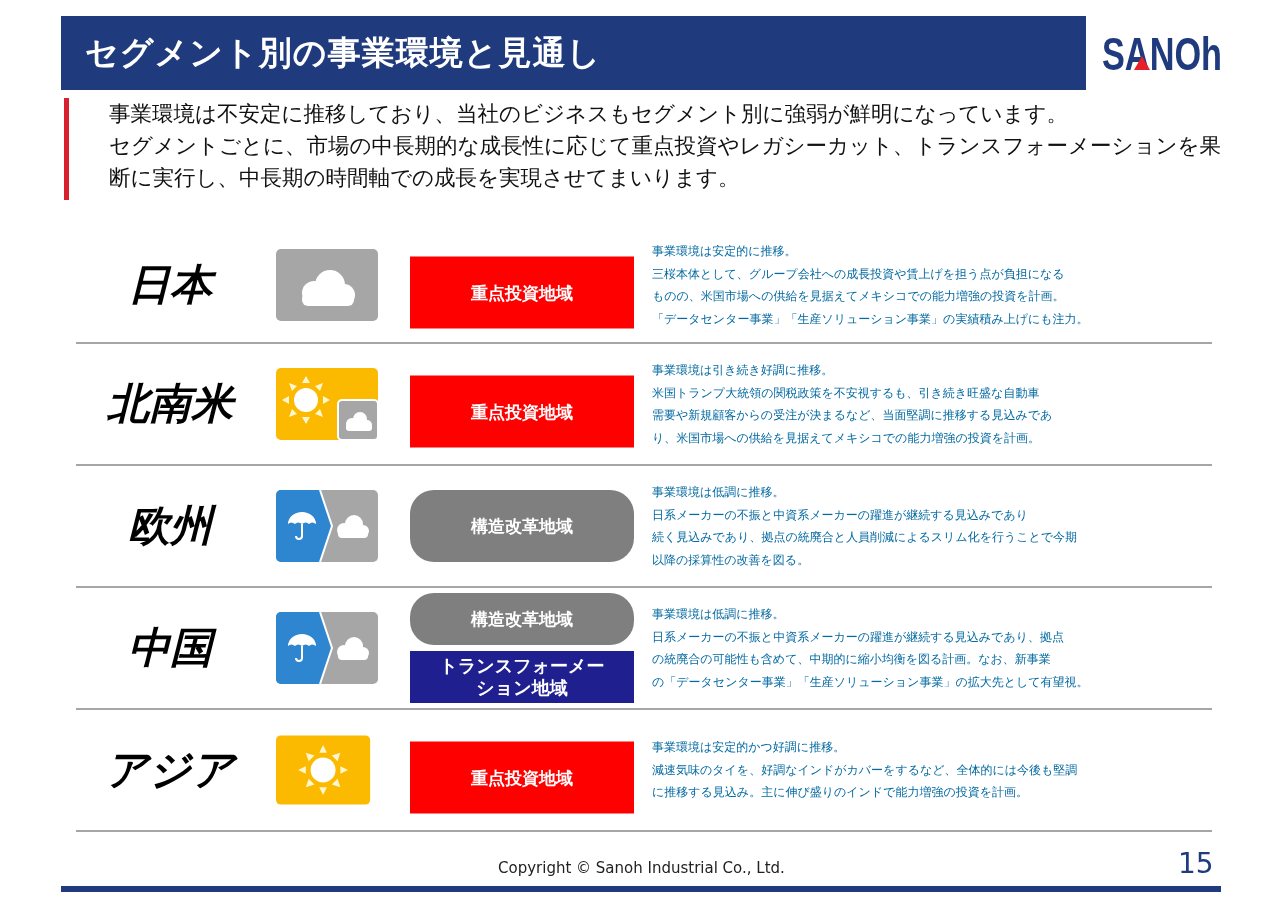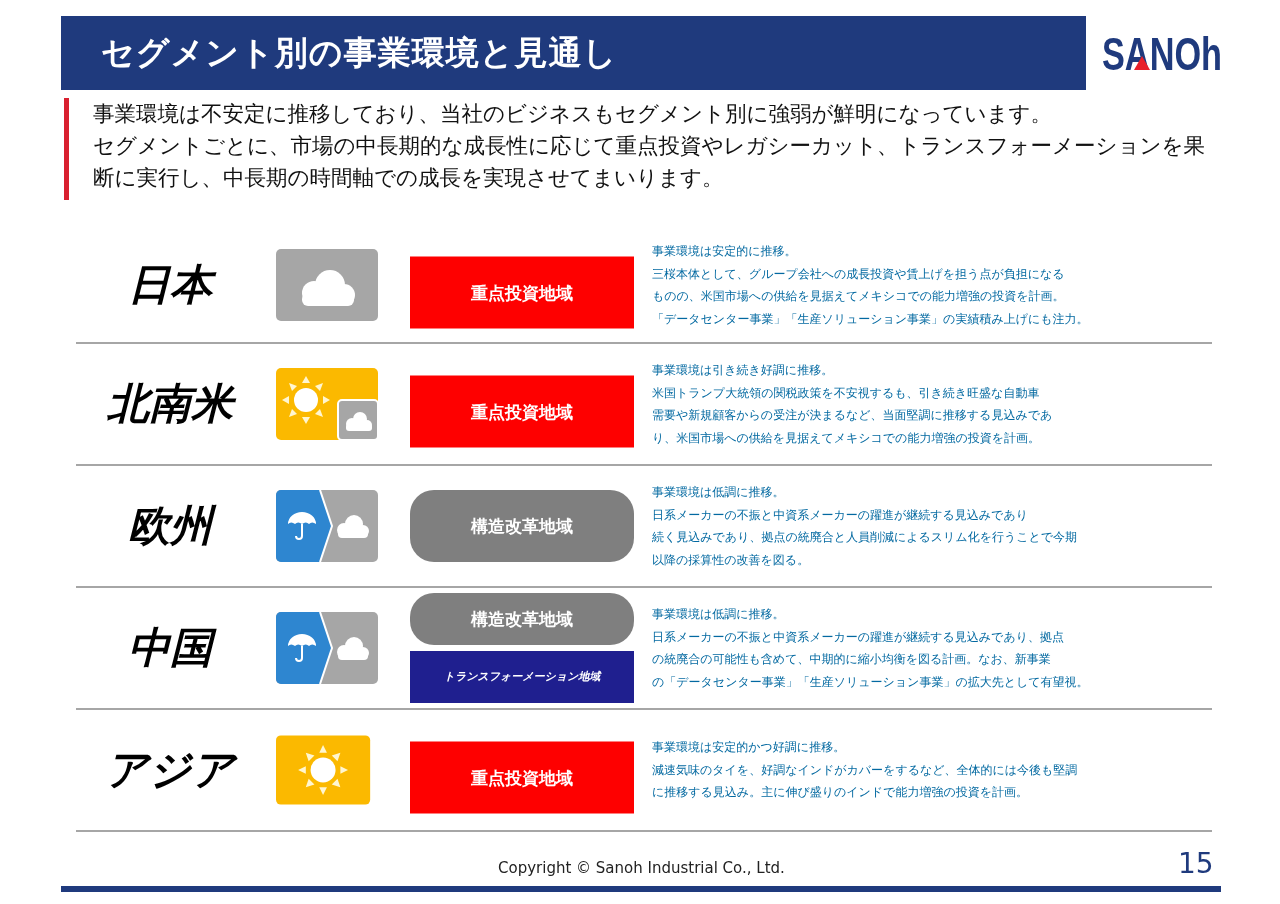--- a/index.html
+++ b/index.html
@@ -5,30 +5,30 @@
   * { box-sizing: border-box; margin: 0; padding: 0; }
   html, body { width: 1280px; height: 904px; background: #ffffff; overflow: hidden; }
   body { position: relative; font-family: "DejaVu Sans", "Liberation Sans", sans-serif; color: #111; }
 
   .title-bar {
     position: absolute; left: 61px; top: 16px; width: 1025px; height: 74px;
     background: #1f3a7d;
     display: flex; align-items: center;
   }
   .title-bar .title {
-    color: #ffffff; font-weight: bold; font-size: 33px; margin-left: 40px; letter-spacing: 1px;
+    color: #ffffff; font-weight: bold; font-size: 33px; margin-left: 24px; letter-spacing: 1px;
   }
   .logo {
     position: absolute; left: 1100px; top: 26px; width: 125px; height: 52px;
   }
 
   .lead {
     position: absolute; left: 64px; top: 98px; width: 1160px; height: 102px;
     border-left: 5px solid #d9202f;
-    padding-left: 24px;
+    padding-left: 40px;
     font-size: 21.5px; line-height: 32px; color: #111;
   }
 
   .rows { position: absolute; left: 76px; top: 228px; width: 1136px; }
   .row {
     position: relative; height: 122px; border-bottom: 2px solid #a6a6a6;
   }
   .row:first-child { height: 116px; }
   .region {
     position: absolute; left: 0; top: 0; width: 188px; height: 100%;
@@ -42,21 +42,21 @@
     position: absolute; left: 334px; width: 224px; top: 50%; transform: translateY(-50%);
     display: flex; flex-direction: column; gap: 6px;
   }
   .tag {
     height: 72px; width: 224px; display: flex; align-items: center; justify-content: center;
     color: #fff; font-weight: bold; font-size: 17px; text-align: center; line-height: 22px;
   }
   .tags.double .tag { height: 52px; }
   .tag.red { background: #fe0000; margin-top: 15px; }
   .tag.gray { background: #7f7f7f; border-radius: 24px; }
-  .tag.navy { background: #1f1f8f; font-size: 11px; font-style: italic; }
+  .tag.navy { background: #1f1f8f; font-size: 18px; }
   .desc {
     position: absolute; left: 576px; width: 560px; top: 50%; transform: translateY(-50%);
     font-size: 12px; line-height: 22.5px; color: #0369a1;
   }
 
   .footer-copy {
     position: absolute; left: 498px; top: 859px; font-size: 15px; color: #222;
   }
   .page-num {
     position: absolute; left: 1178px; top: 847px; font-size: 28px; color: #1f3a7d;

